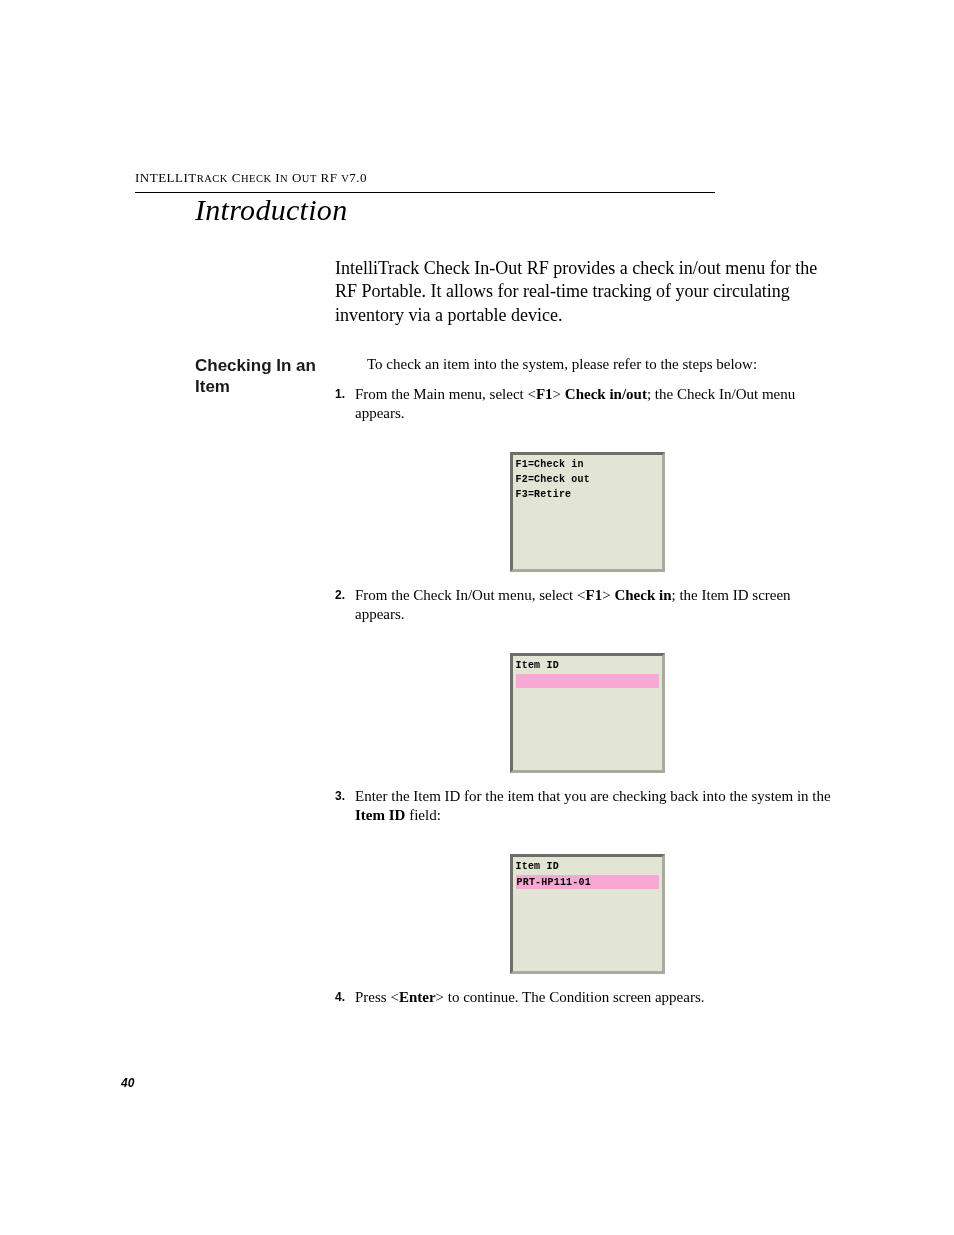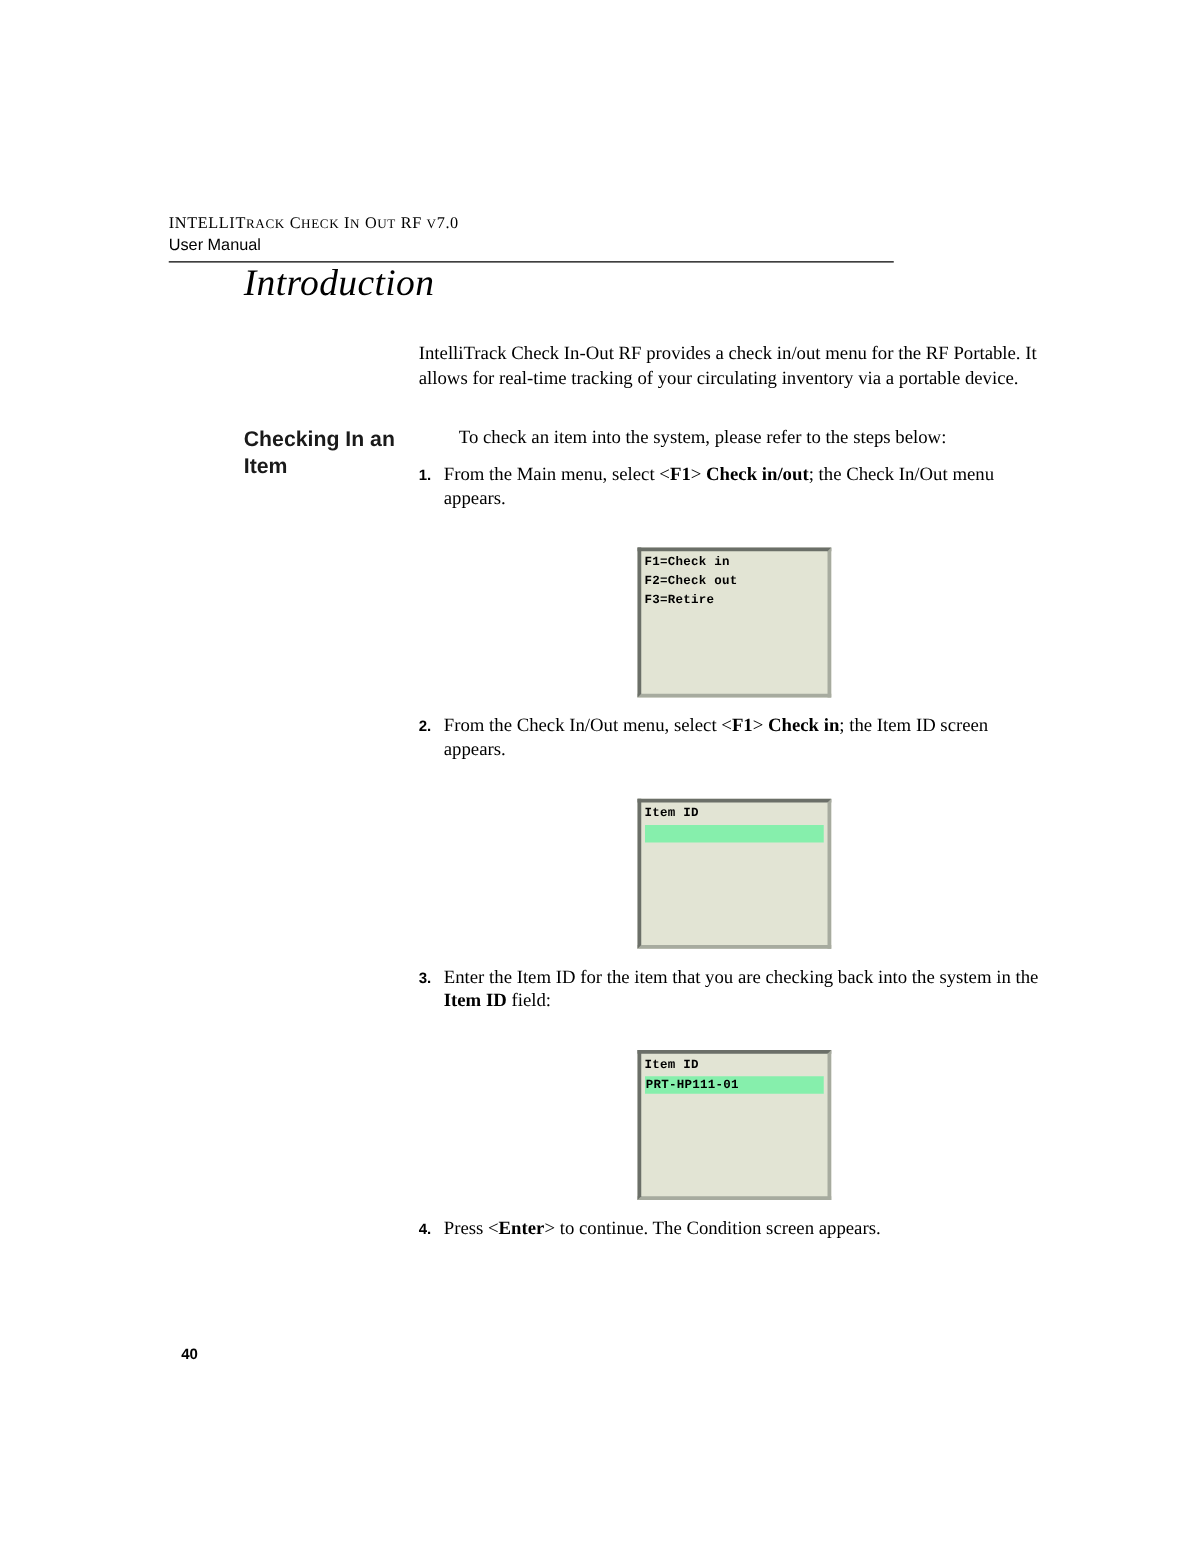--- a/index.html
+++ b/index.html
@@ -61,21 +61,21 @@
       line-height: 1.3;
     }
     .subhead {
       font-family: Arial, Helvetica, sans-serif;
       font-weight: bold;
       font-size: 17px;
       color: #1a1a1a;
       line-height: 1.25;
     }
     .intro-para {
-      font-size: 15px;
+      font-size: 18px;
       line-height: 1.3;
     }
     .check-intro {
       font-size: 15px;
       margin-bottom: 10px;
       margin-left: 32px;
     }
     .num-list {
       list-style: none;
     }
@@ -111,43 +111,43 @@
       background: #e2e4d4;
       padding: 2px 3px;
       font-family: 'Courier New', monospace;
       font-size: 10px;
       font-weight: bold;
       letter-spacing: 0.2px;
       line-height: 1.5;
       color: #000;
     }
     .terminal .input-line {
-      background: #86efac;
+      background: #f9a8d4;
       display: block;
       width: 100%;
       height: 14px;
       padding: 0 1px;
       margin-top: 1px;
     }
     .page-num {
       position: absolute;
       bottom: 145px;
-      left: 145px;
+      left: 121px;
       font-family: Arial, Helvetica, sans-serif;
       font-weight: bold;
       font-size: 12px;
+      font-style: italic;
     }
   </style>
 </head>
 <body>
 
 <div class="page">
 
   <div class="header-line1">I<span style="font-size:13px">NTELLI</span>T<span style="font-size:10.5px">RACK</span> C<span style="font-size:10.5px">HECK</span> I<span style="font-size:10.5px">N</span> O<span style="font-size:10.5px">UT</span> RF <span style="font-size:10.5px">V</span>7.0</div>
-  <div class="header-line2">User Manual</div>
   <hr class="title-rule">
   <div class="introduction-title">Introduction</div>
 
   <div class="content-row">
     <div class="left-col"></div>
     <div class="right-col">
       <p class="intro-para">IntelliTrack Check In-Out RF provides a check in/out menu for the RF Portable. It allows for real-time tracking of your circulating inventory via a portable device.</p>
     </div>
   </div>
 

